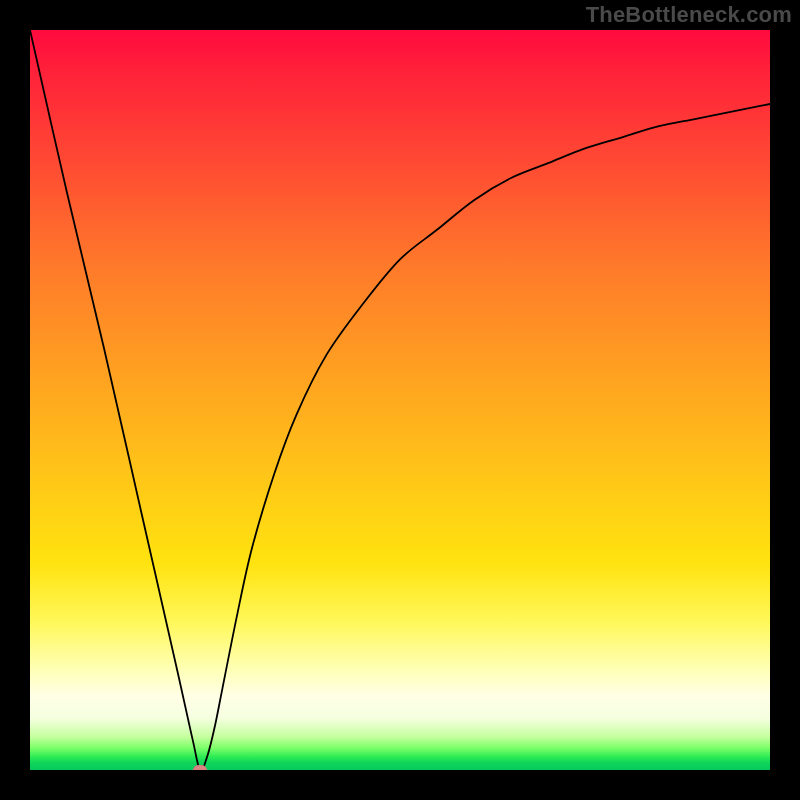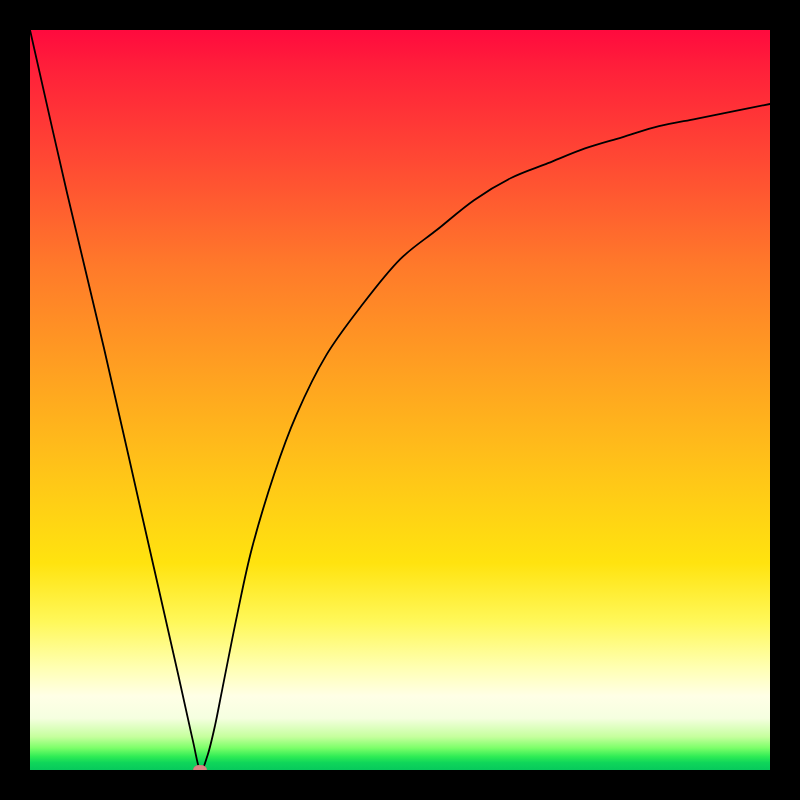--- a/index.html
+++ b/index.html
@@ -72,20 +72,21 @@
     border-radius: 50% / 60%;
     transform: translate(-50%, -50%);
     z-index: 3;
     box-shadow: 0 0 0 0.5px rgba(0,0,0,0.1) inset;
   }
 </style>
 </head>
 <body>
 
 <div class="frame">
+  <div class="watermark">TheBottleneck.com</div>
 
   <div class="plot-area">
     <div class="gradient-bg"></div>
     <svg class="curve" viewBox="0 0 740 740" preserveAspectRatio="none">
       <path id="curve-path" fill="none" stroke="#000" stroke-width="1.8" stroke-linejoin="round" stroke-linecap="round" d="M 0.00 0.00 C 6.17 27.13, 24.67 109.77, 37.00 162.80 C 49.33 215.83, 61.67 265.17, 74.00 318.20 C 86.33 371.23, 98.67 426.73, 111.00 481.00 C 123.33 535.27, 139.37 605.57, 148.00 643.80 C 156.63 682.03, 159.10 694.37, 162.80 710.40 C 166.50 726.43, 167.73 737.53, 170.20 740.00 C 172.67 742.47, 175.13 732.60, 177.60 725.20 C 180.07 717.80, 182.53 706.70, 185.00 695.60 C 187.47 684.50, 188.70 677.10, 192.40 658.60 C 196.10 640.10, 202.27 608.03, 207.20 584.60 C 212.13 561.17, 215.83 541.43, 222.00 518.00 C 228.17 494.57, 236.80 466.20, 244.20 444.00 C 251.60 421.80, 257.77 404.53, 266.40 384.80 C 275.03 365.07, 284.90 344.10, 296.00 325.60 C 307.10 307.10, 320.67 289.83, 333.00 273.80 C 345.33 257.77, 357.67 241.73, 370.00 229.40 C 382.33 217.07, 394.67 209.67, 407.00 199.80 C 419.33 189.93, 431.67 178.83, 444.00 170.20 C 456.33 161.57, 468.67 154.17, 481.00 148.00 C 493.33 141.83, 505.67 138.13, 518.00 133.20 C 530.33 128.27, 542.67 122.72, 555.00 118.40 C 567.33 114.08, 579.67 111.00, 592.00 107.30 C 604.33 103.60, 616.67 99.28, 629.00 96.20 C 641.33 93.12, 653.67 91.27, 666.00 88.80 C 678.33 86.33, 690.67 83.87, 703.00 81.40 C 715.33 78.93, 733.83 75.23, 740.00 74.00"></path>
     </svg>
     <div id="marker" class="marker" style="left: 170.2px; top: 740px;"></div>
   </div>
 </div>
 

